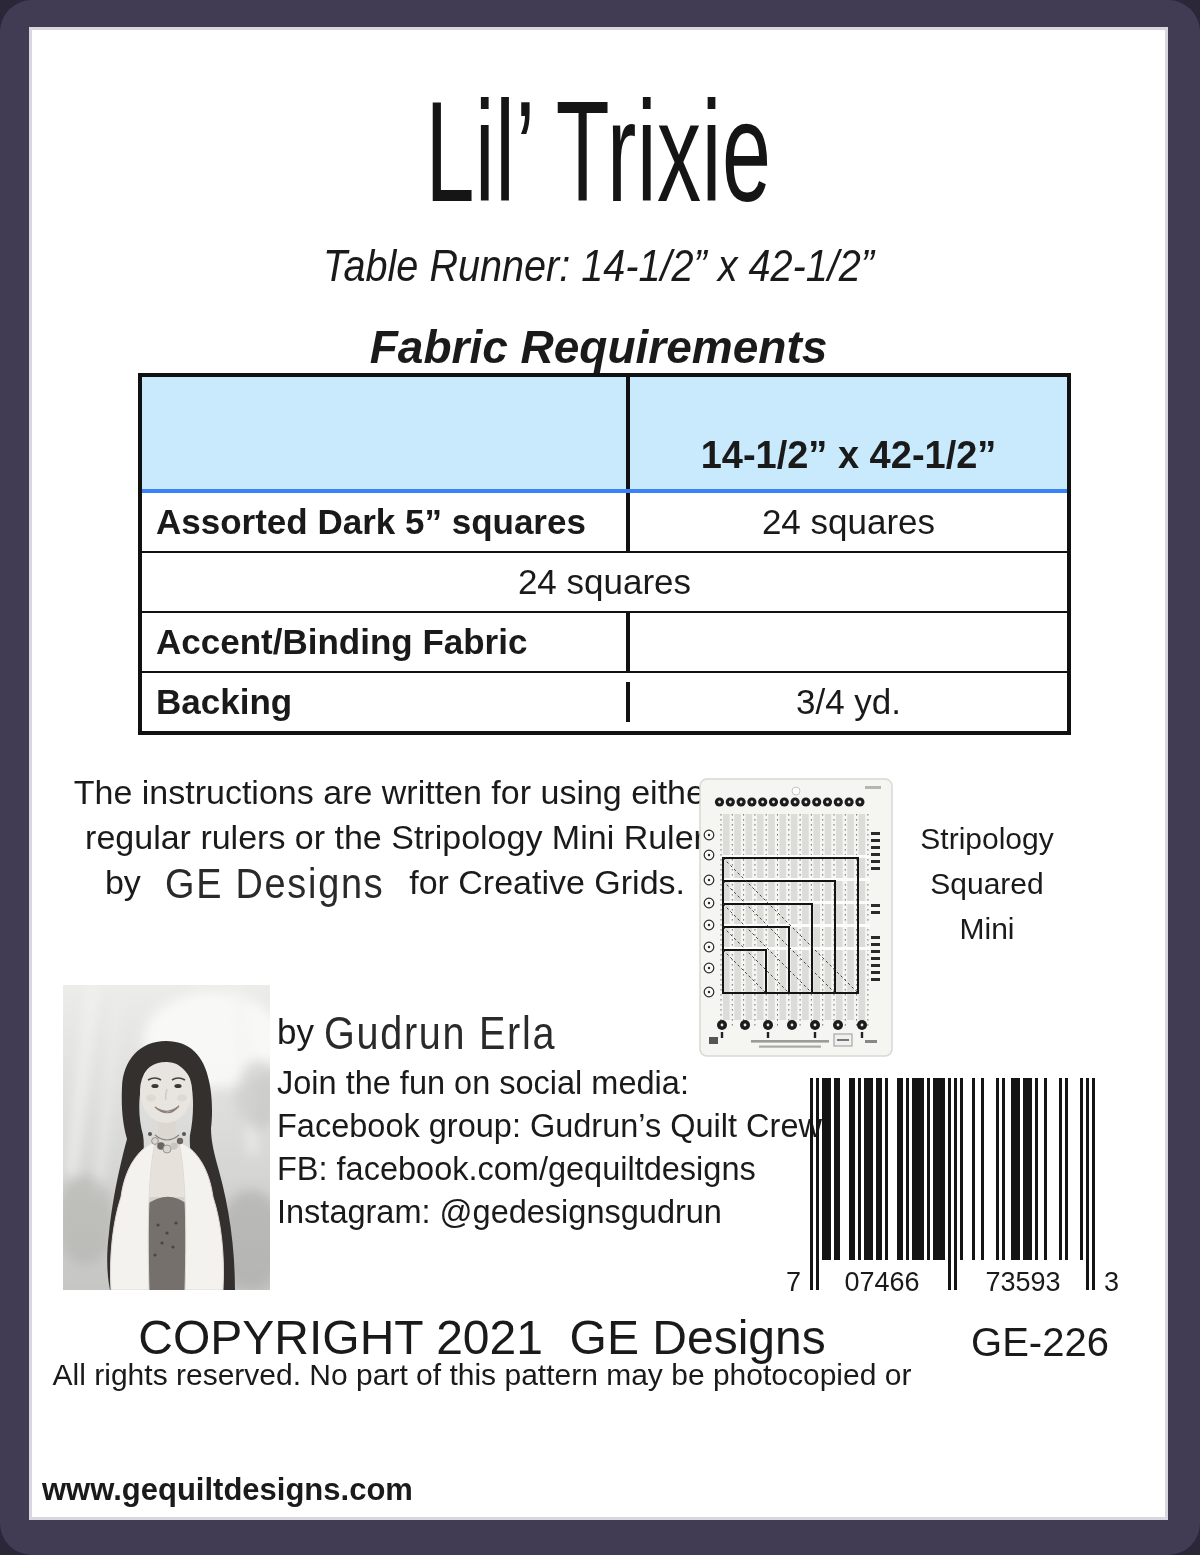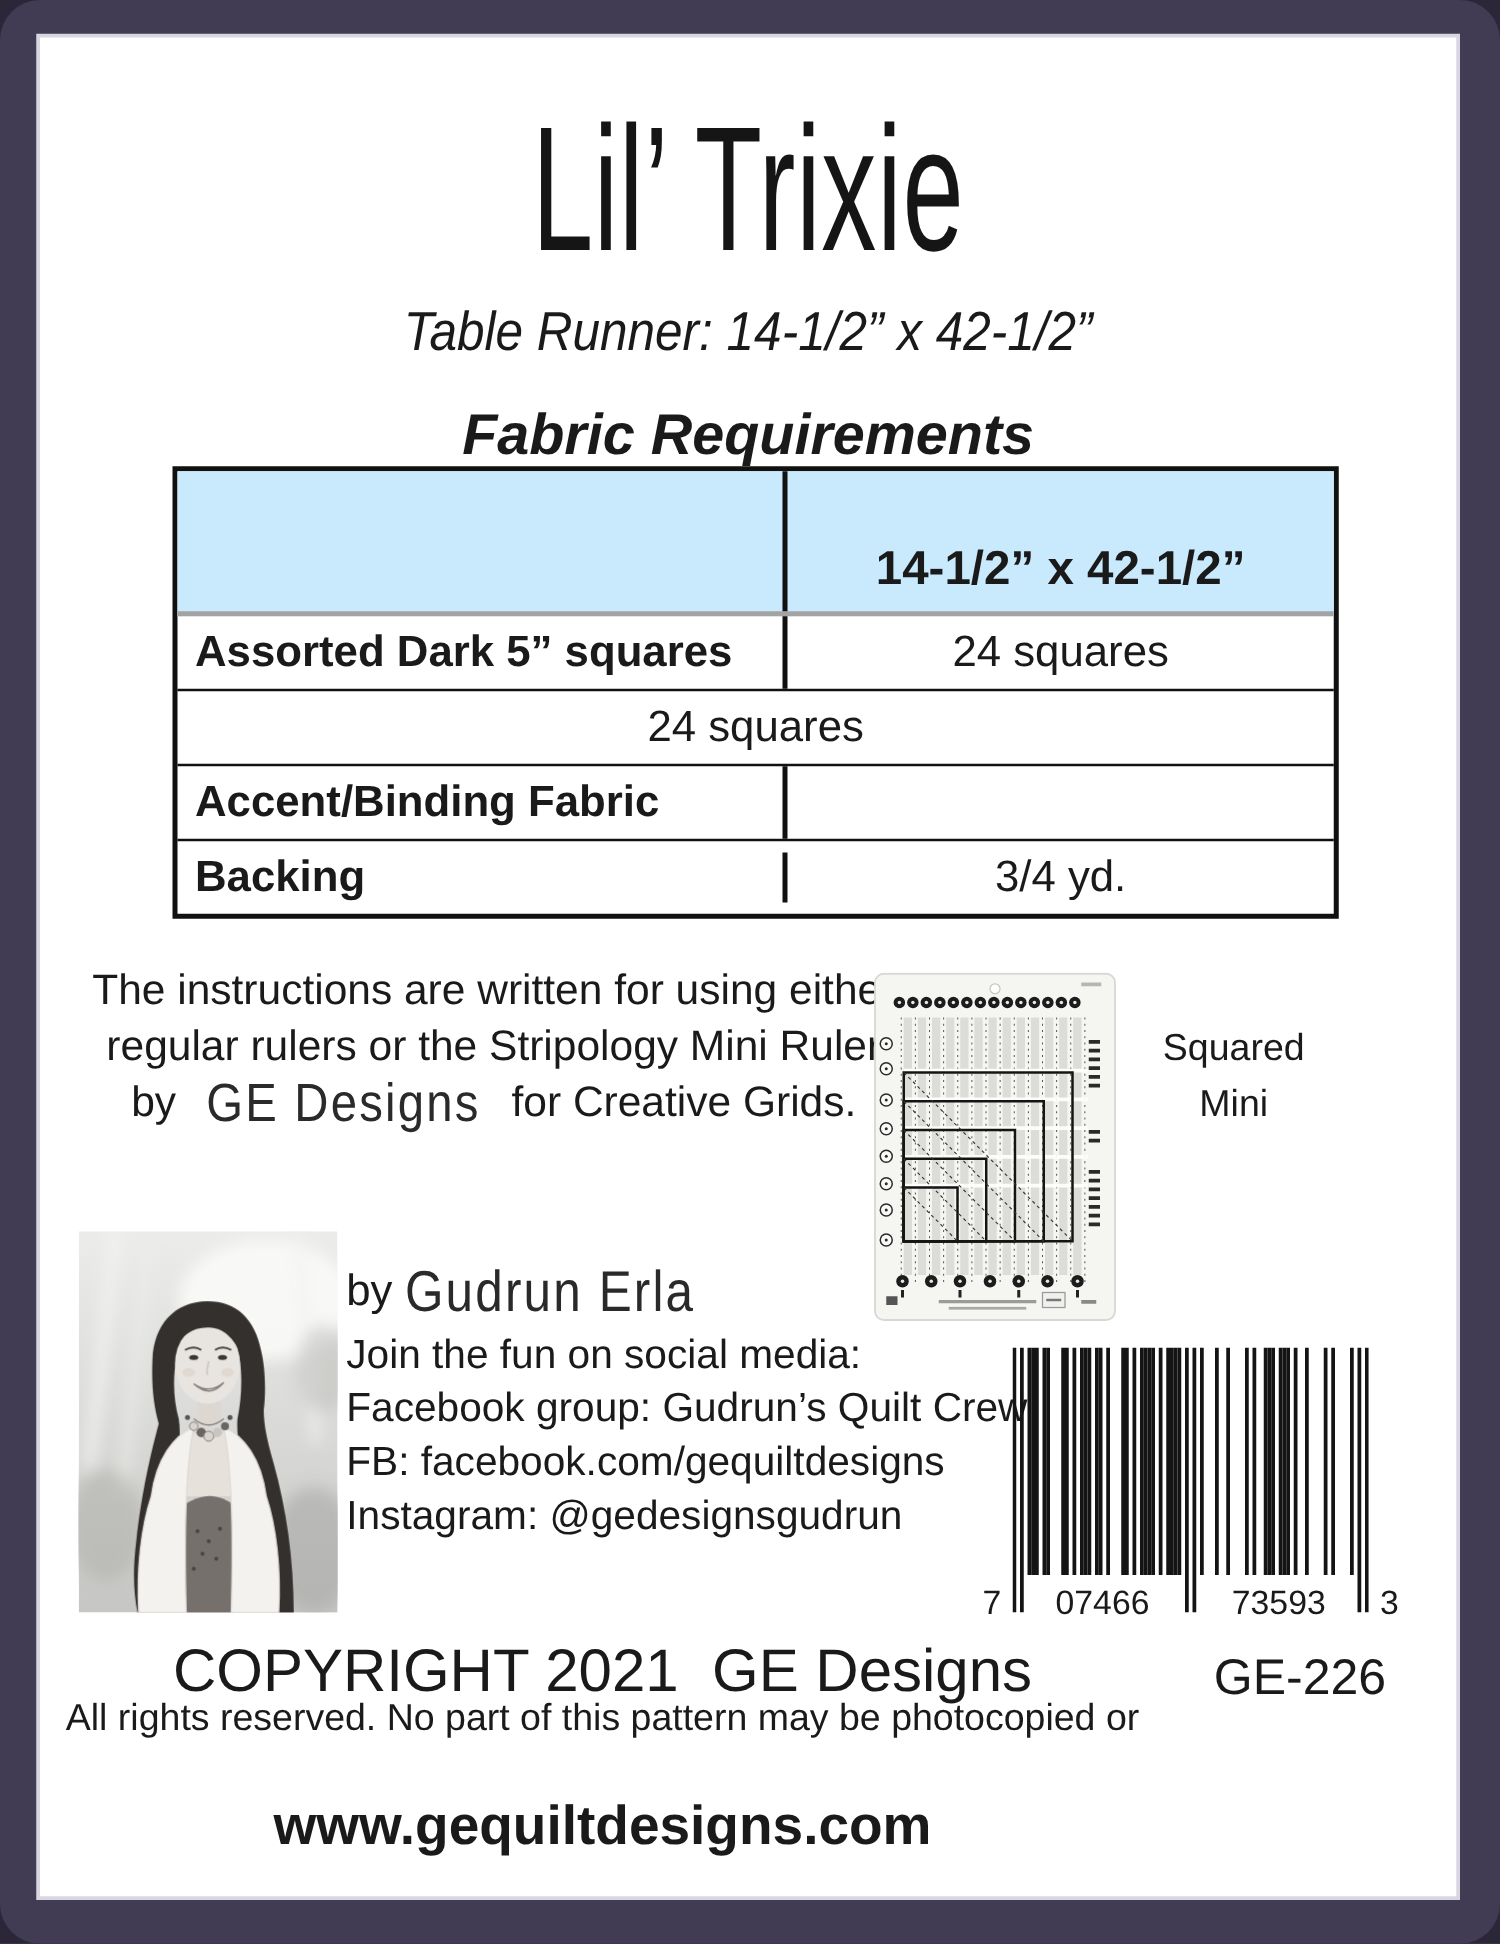--- a/index.html
+++ b/index.html
@@ -9,21 +9,21 @@
          box-shadow:0 0 0 3px #d8d6e0;}
   .ctr{position:absolute;left:0;right:0;text-align:center;}
 
   .title{top:36px;font-size:142px;line-height:172px;font-weight:400;letter-spacing:1px;
          transform:scaleX(.62);transform-origin:50% 50%;color:#151515;}
   .subtitle{top:208px;font-size:44px;line-height:56px;font-style:italic;
             transform:scaleX(.9);transform-origin:50% 50%;}
   .section-heading{top:288px;font-size:46px;line-height:58px;font-weight:bold;font-style:italic;}
 
   .fr-table{position:absolute;left:106px;top:343px;width:925px;border:4px solid #111;}
-  .fr-header{display:flex;height:112px;border-bottom:4px solid #a3a3a3;}
+  .fr-header{display:flex;height:112px;border-bottom:4px solid #3b82f6;}
   .fr-row{display:flex;height:58px;border-bottom:2px solid #111;}
   .fr-row:last-child{border-bottom:none;align-items:center;}
   .fr-label-col{width:488px;border-right:4px solid #111;box-sizing:border-box;}
   .fr-value-col{flex:1;}
   .fr-size{display:flex;align-items:flex-end;justify-content:center;
            font-size:38px;font-weight:bold;padding-bottom:12px;box-sizing:border-box;}
   .fr-label{display:flex;align-items:center;padding-left:14px;font-size:35px;font-weight:bold;box-sizing:border-box;}
   .fr-value{display:flex;align-items:center;justify-content:center;font-size:35px;}
 
   .instructions{position:absolute;left:38px;top:740px;width:650px;text-align:center;
@@ -49,22 +49,22 @@
   .bc-g1{left:12px;width:120px;text-align:center;}
   .bc-g2{left:153px;width:120px;text-align:center;}
   .bc-right{right:-24px;}
   .product-code{position:absolute;left:898px;top:1290px;width:220px;text-align:center;font-size:40px;}
 
   .copyright{position:absolute;left:10px;top:1280px;width:880px;text-align:center;
              font-size:48px;white-space:pre;}
   .rights{position:absolute;left:10px;width:880px;text-align:center;font-size:30px;}
   .r1{top:1328px;}
   .r2{top:1366px;}
-  .website{position:absolute;left:10px;top:1406px;width:880px;text-align:center;
-           font-size:44px;font-weight:bold;}
+  .website{position:absolute;left:10px;top:1442px;width:880px;text-align:left;
+           font-size:31px;font-weight:bold;}
 </style>
 </head>
 <body>
 
 <div class="page" style="background: rgb(65, 60, 84);">
   <div class="sheet">
 
     <div class="ctr title">Lil’ Trixie</div>
     <div class="ctr subtitle">Table Runner: 14-1/2” x 42-1/2”</div>
     <div class="ctr section-heading">Fabric Requirements</div>
@@ -231,20 +231,21 @@
         <rect x="52" y="262" width="78" height="2.6" fill="#9b9b98"></rect>
         <rect x="60" y="267.5" width="62" height="2.2" fill="#a8a8a5"></rect>
         <rect x="10" y="259" width="9" height="7" fill="#555"></rect>
         <rect x="135" y="256" width="18" height="12" fill="#f0f0ee" stroke="#999" stroke-width="1"></rect>
         <rect x="138" y="261" width="12" height="2" fill="#777"></rect>
         <rect x="166" y="262" width="12" height="3" fill="#888"></rect>
       </g>
     </svg>
 
     <div class="ruler-label">
+      <div>Stripology</div>
       <div>Squared</div>
       <div>Mini</div>
     </div>
 
     <svg class="portrait" viewBox="0 0 207 305" xmlns="http://www.w3.org/2000/svg">
       <defs>
         <linearGradient id="pbg" x1="0" y1="0" x2="0" y2="1">
           <stop offset="0" stop-color="#ececea"></stop>
           <stop offset="0.5" stop-color="#dadad8"></stop>
           <stop offset="1" stop-color="#c6c6c4"></stop>

